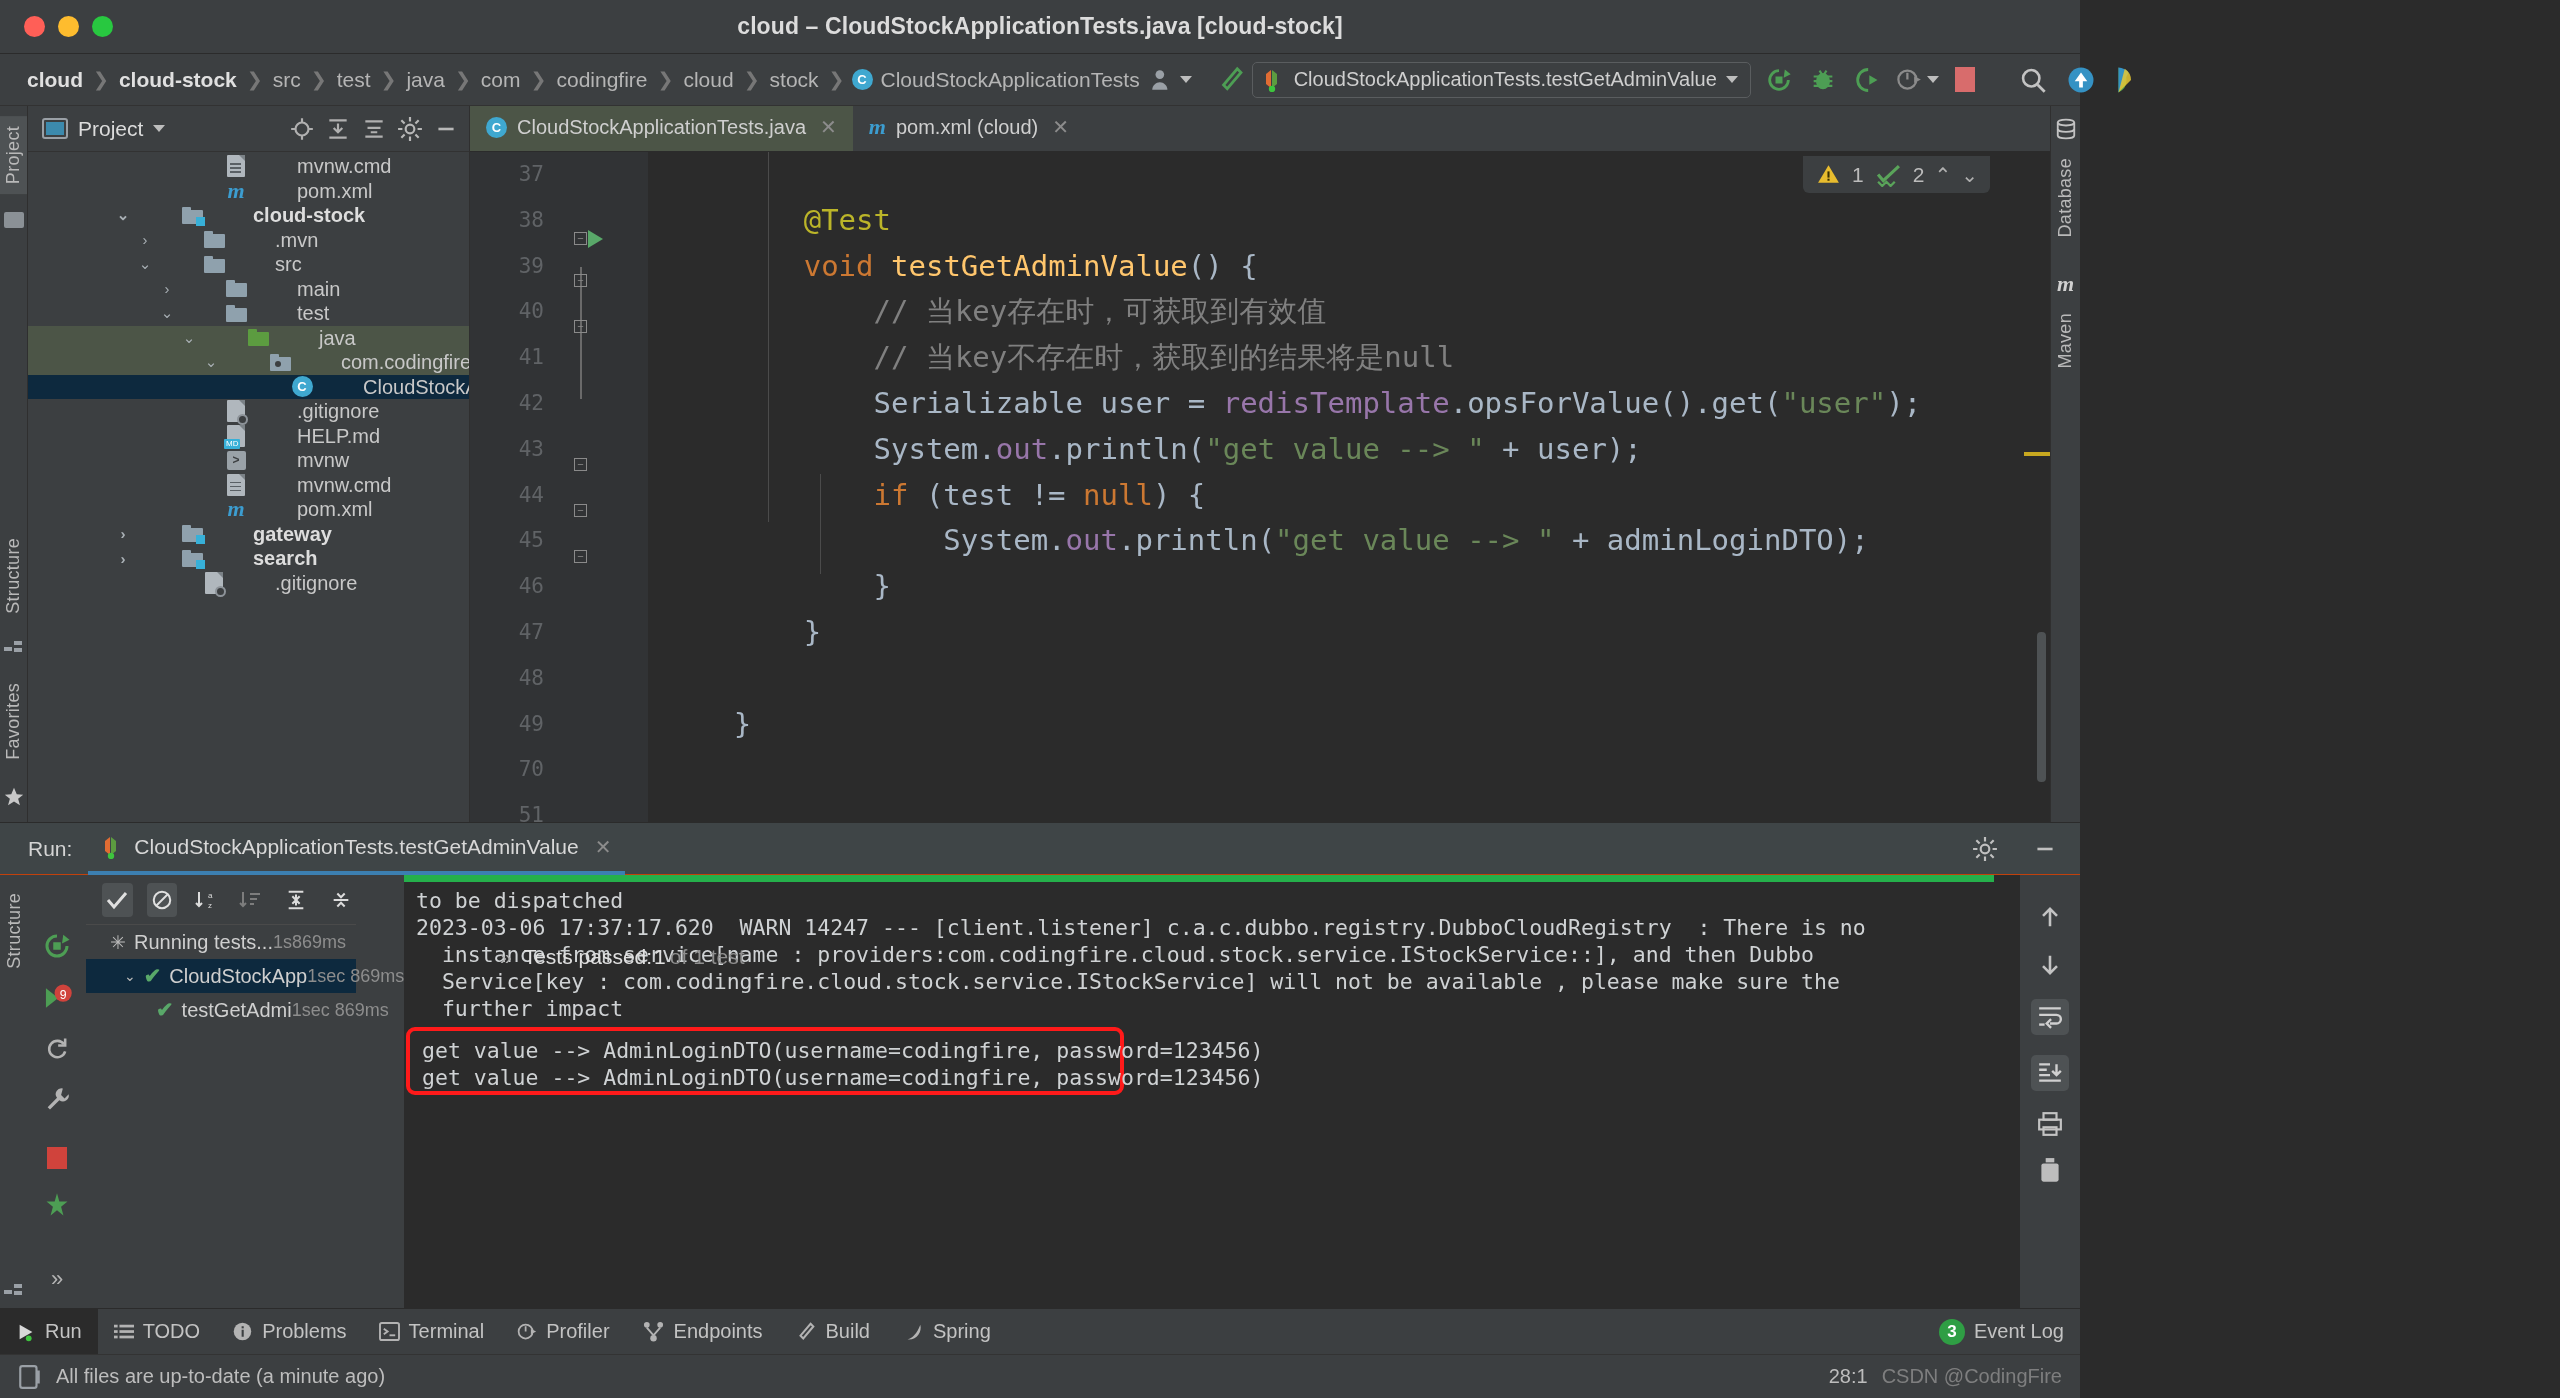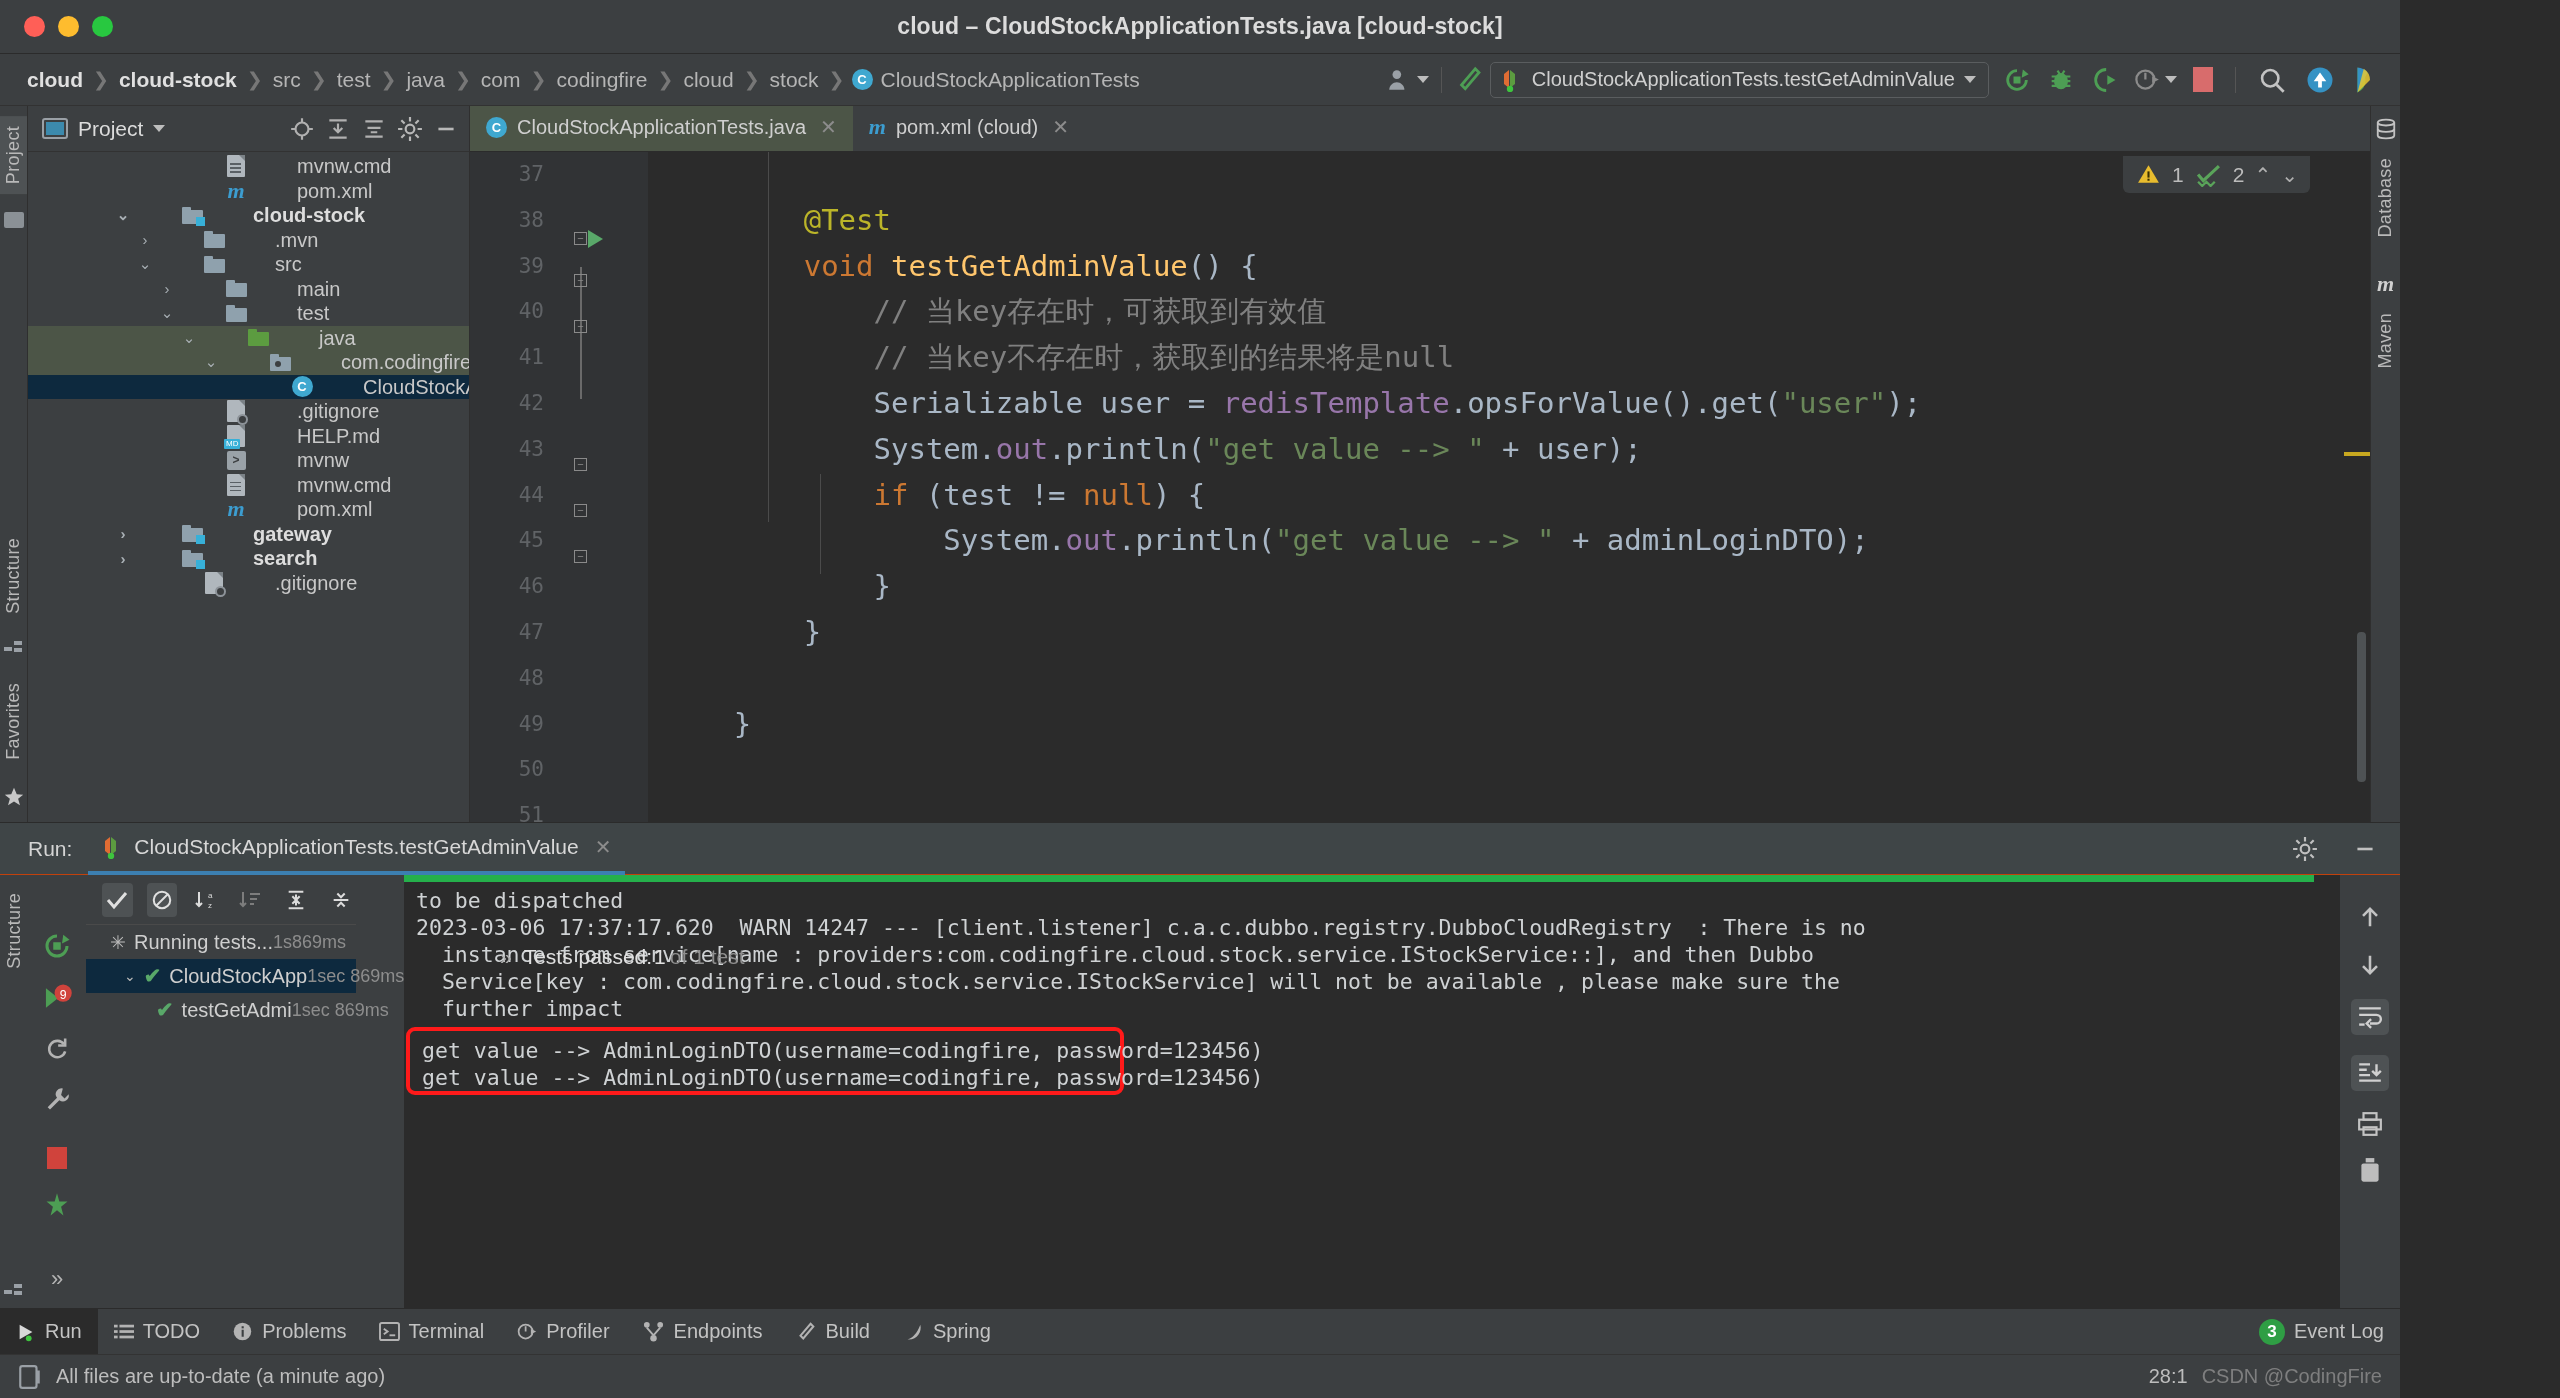--- a/index.html
+++ b/index.html
@@ -4,21 +4,21 @@
 <style>
   * { box-sizing: border-box; margin: 0; padding: 0; }
   html, body {
     width: 2560px; height: 1398px;
     background: #2b2b2b;
     font-family: "Liberation Sans", sans-serif;
     overflow: hidden;
   }
   .app {
     position: relative;
-    width: 2400px; height: 1398px;
+    width: 2080px; height: 1398px;
     background: #3c3f41;
     display: flex; flex-direction: column;
   }
 
   
   .titlebar {
     height: 54px; flex: 0 0 54px;
     background: #3c3f41;
     border-bottom: 1px solid #2b2b2b;
     display: flex; align-items: center;
@@ -658,21 +658,21 @@
             <div class="gline">40</div>
             <div class="gline">41</div>
             <div class="gline">42</div>
             <div class="gline">43</div>
             <div class="gline">44</div>
             <div class="gline">45</div>
             <div class="gline">46</div>
             <div class="gline">47</div>
             <div class="gline">48</div>
             <div class="gline">49</div>
-            <div class="gline">50</div>
+            <div class="gline">70</div>
             <div class="gline">51</div>
           </div>
         <div class="gutter2" id="gutter-marks">
           <div class="runmark" style="top:78px;"></div>
           <div class="foldline" style="top:115px;height:132px;"></div>
           <div class="foldmark" style="top:80px;">−</div>
           <div class="foldmark" style="top:122px;">−</div>
           <div class="foldmark" style="top:168px;">−</div>
           <div class="foldmark" style="top:306px;">−</div>
           <div class="foldmark" style="top:352px;">−</div>

